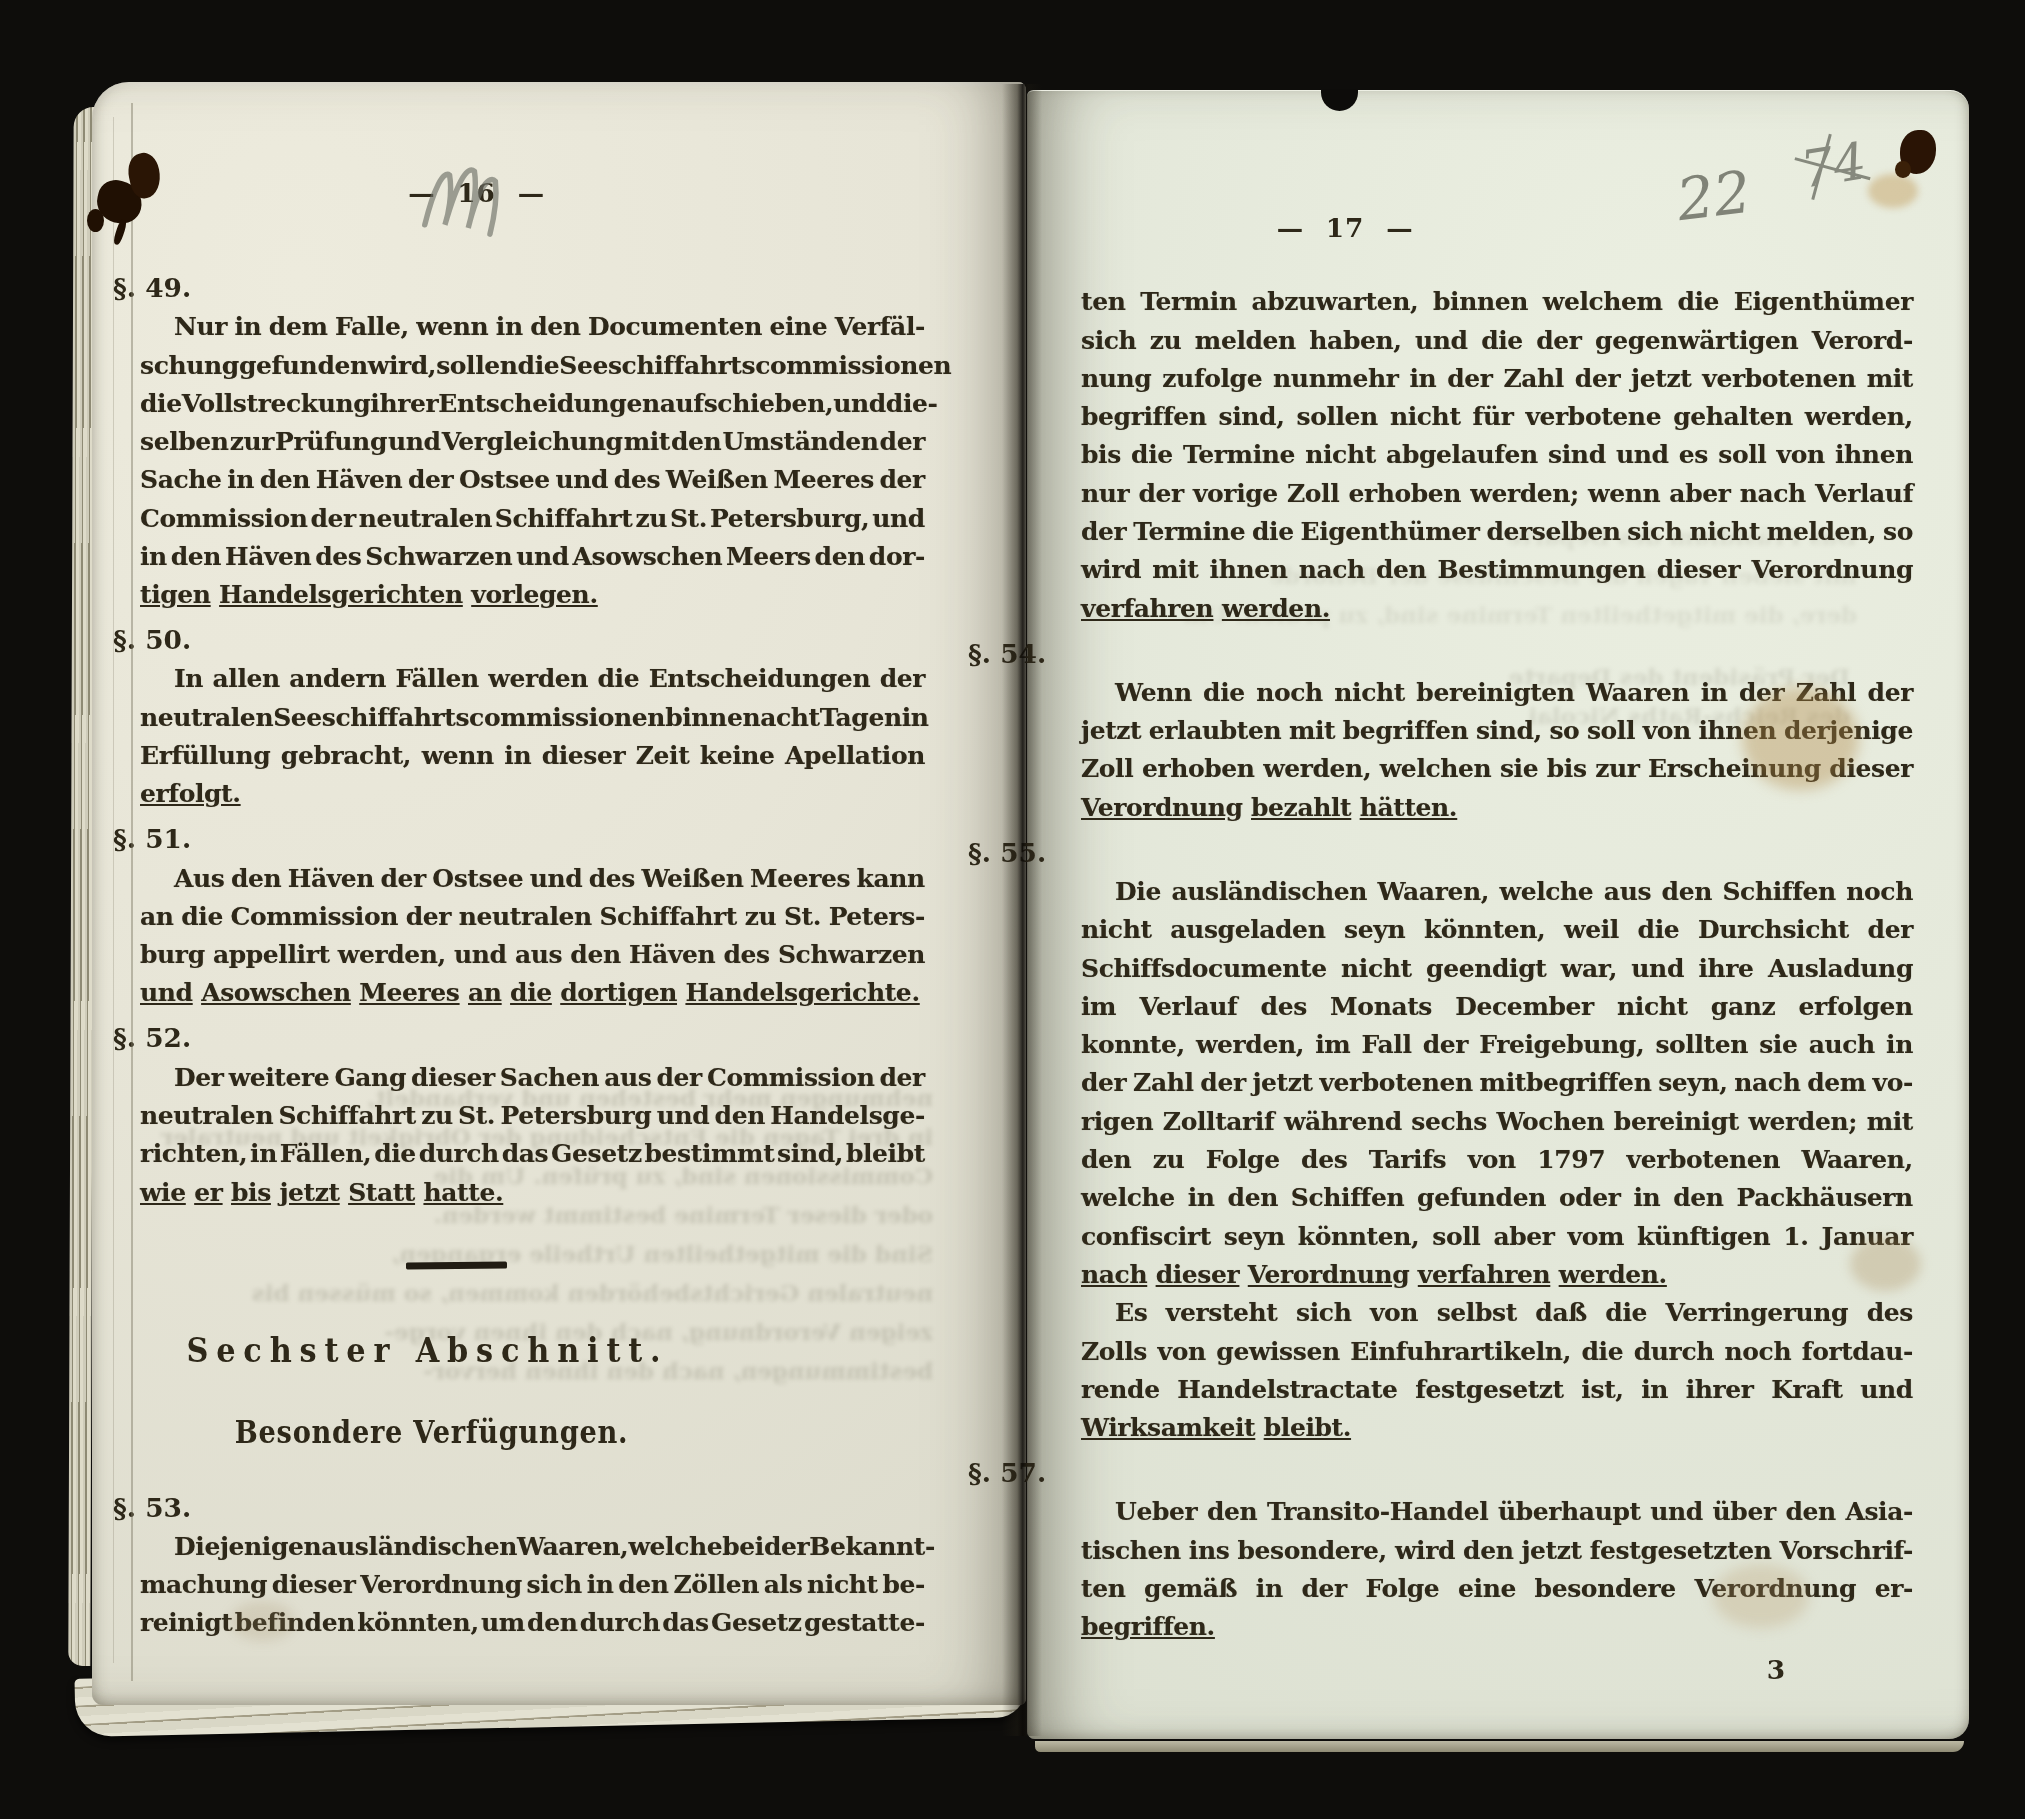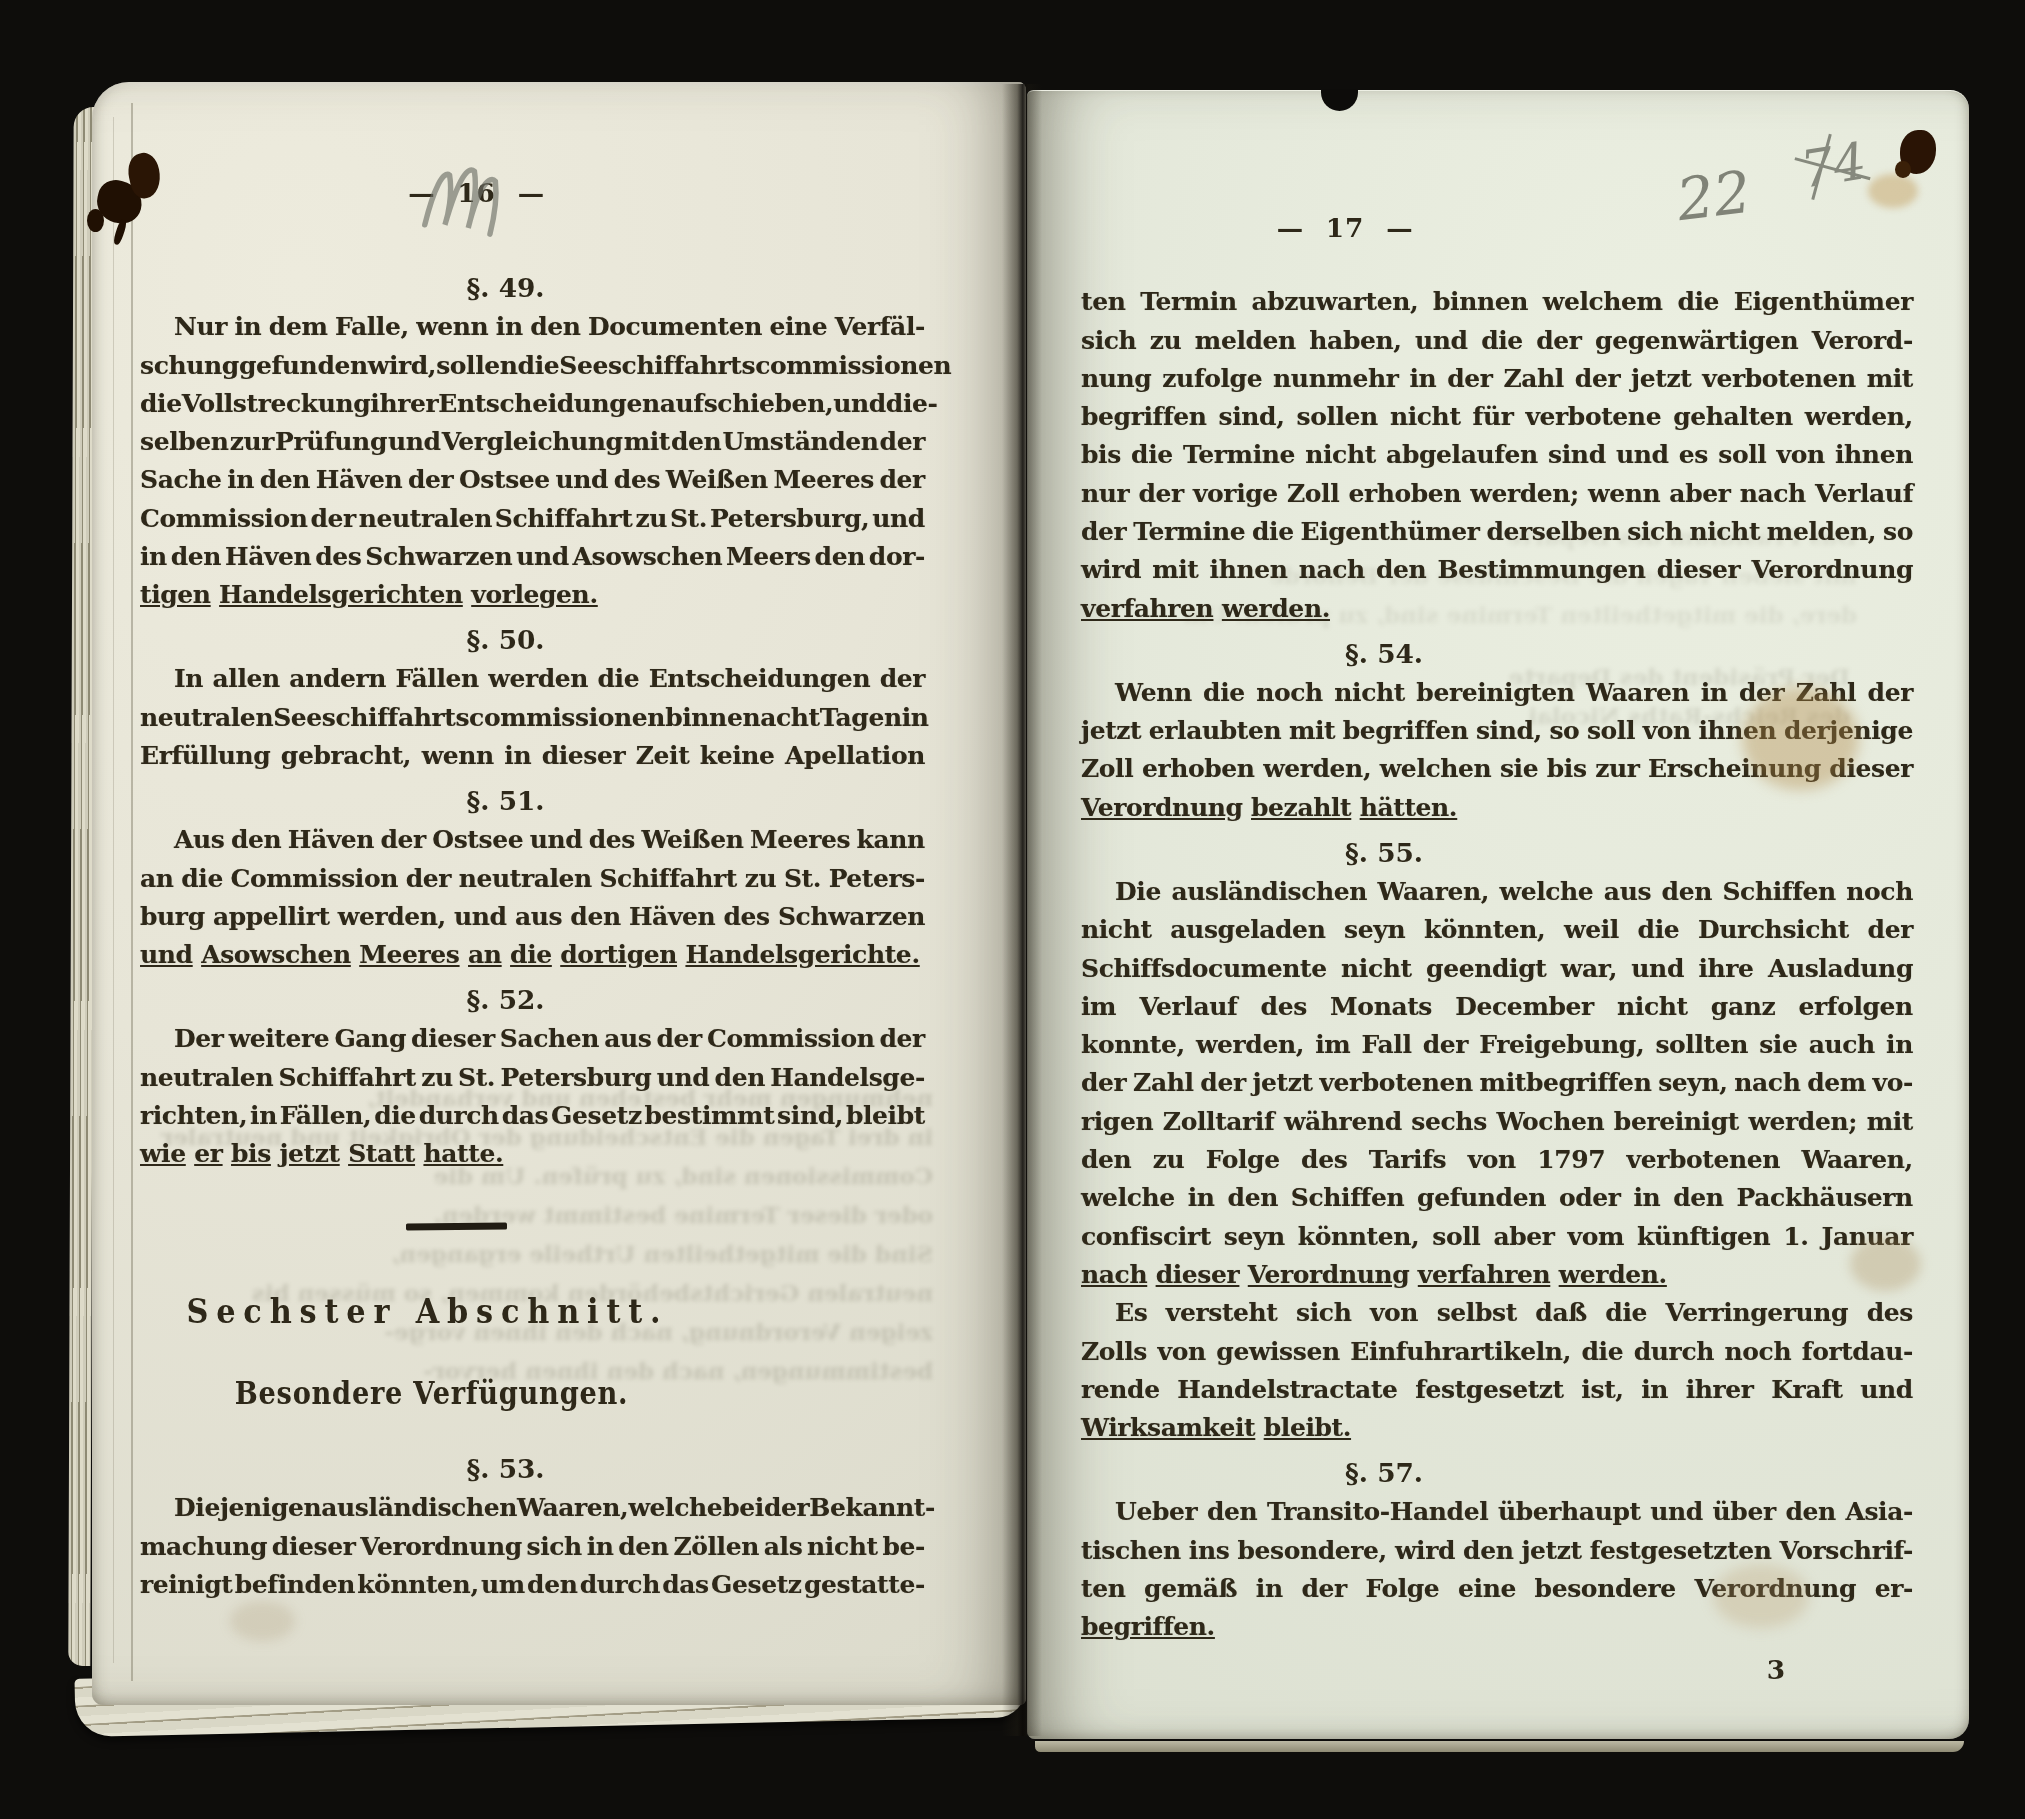--- a/index.html
+++ b/index.html
@@ -59,21 +59,21 @@
   .page-header{
     position:absolute;display:flex;justify-content:center;align-items:baseline;gap:22px;
     font-size:26.4px;letter-spacing:0.8px;
   }
   #pageL .page-header{left:48px;top:95px;width:785px;transform:translateX(-56px);}
   #pageR .page-header{left:54px;top:121px;width:832px;transform:translateX(-152px);}
   
   .text-col{position:absolute;z-index:3;}
   #pageL .text-col{left:48px;top:182px;width:785px;}
   #pageR .text-col{left:54px;top:194px;width:832px;}
-  .sec-head{text-align:center;font-size:26.4px;line-height:26.4px;margin:11px 0 8.5px;}
+  .sec-head{font-size:26.4px;line-height:26.4px;margin:11px 0 8.5px;}
   #pageL .sec-head{transform:translateX(-27px);}
   #pageR .sec-head{transform:translateX(-113px);}
   .para{}
   .line{
     display:flex;justify-content:space-between;align-items:flex-start;
     height:36px;padding-top:2.3px;font-size:25px;letter-spacing:-0.4px;
     white-space:nowrap;text-shadow:0 0 0.8px rgba(46,40,25,.35);
   }
   .line.first{padding-left:34px;}
   .line.last{justify-content:flex-start;}
@@ -281,20 +281,23 @@
             <div class="line">
               <span>Erfüllung</span>
               <span>gebracht,</span>
               <span>wenn</span>
               <span>in</span>
               <span>dieser</span>
               <span>Zeit</span>
               <span>keine</span>
               <span>Apellation</span>
             </div>
+            <div class="line last">
+              <span>erfolgt.</span>
+            </div>
           </div>
         </div>
 
         <div class="section">
           <div class="sec-head">§. 51.</div>
           <div class="para">
 
           <div class="line first">
               <span>Aus</span>
               <span>den</span>

